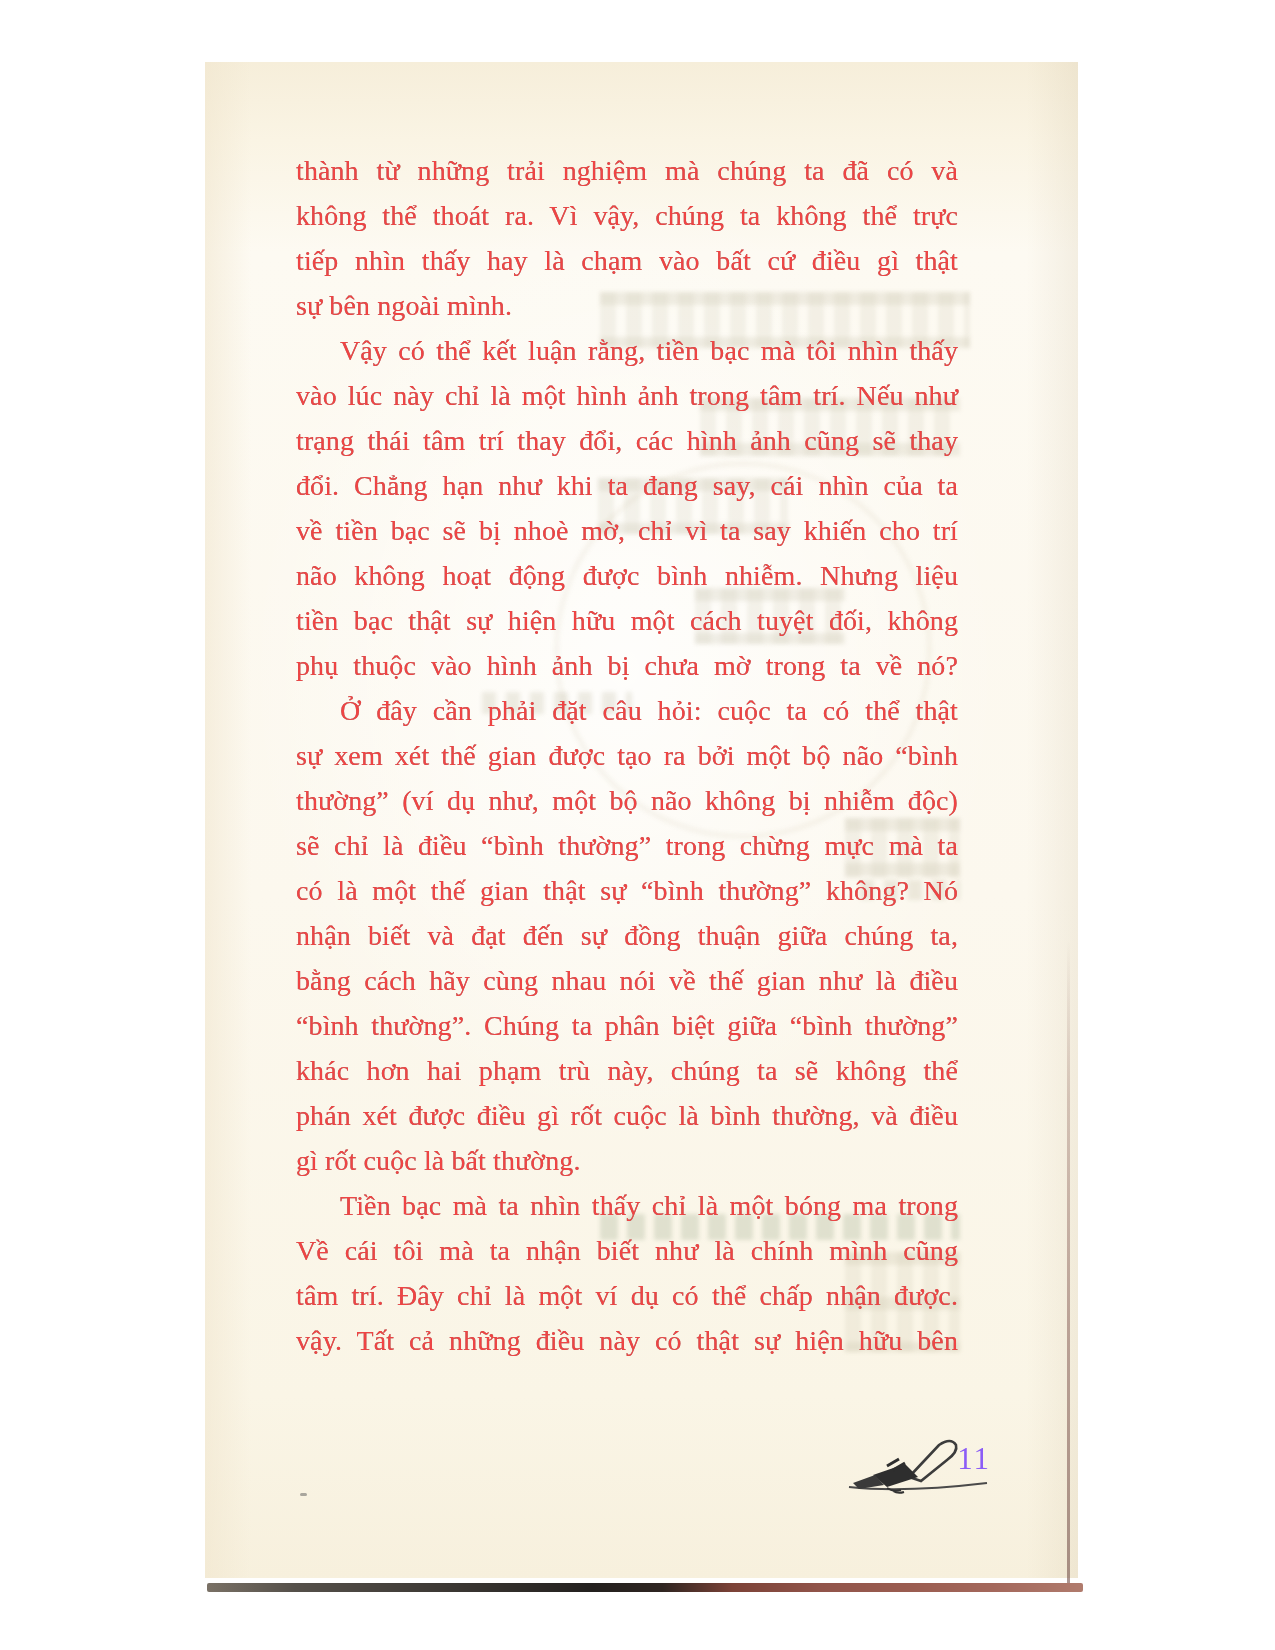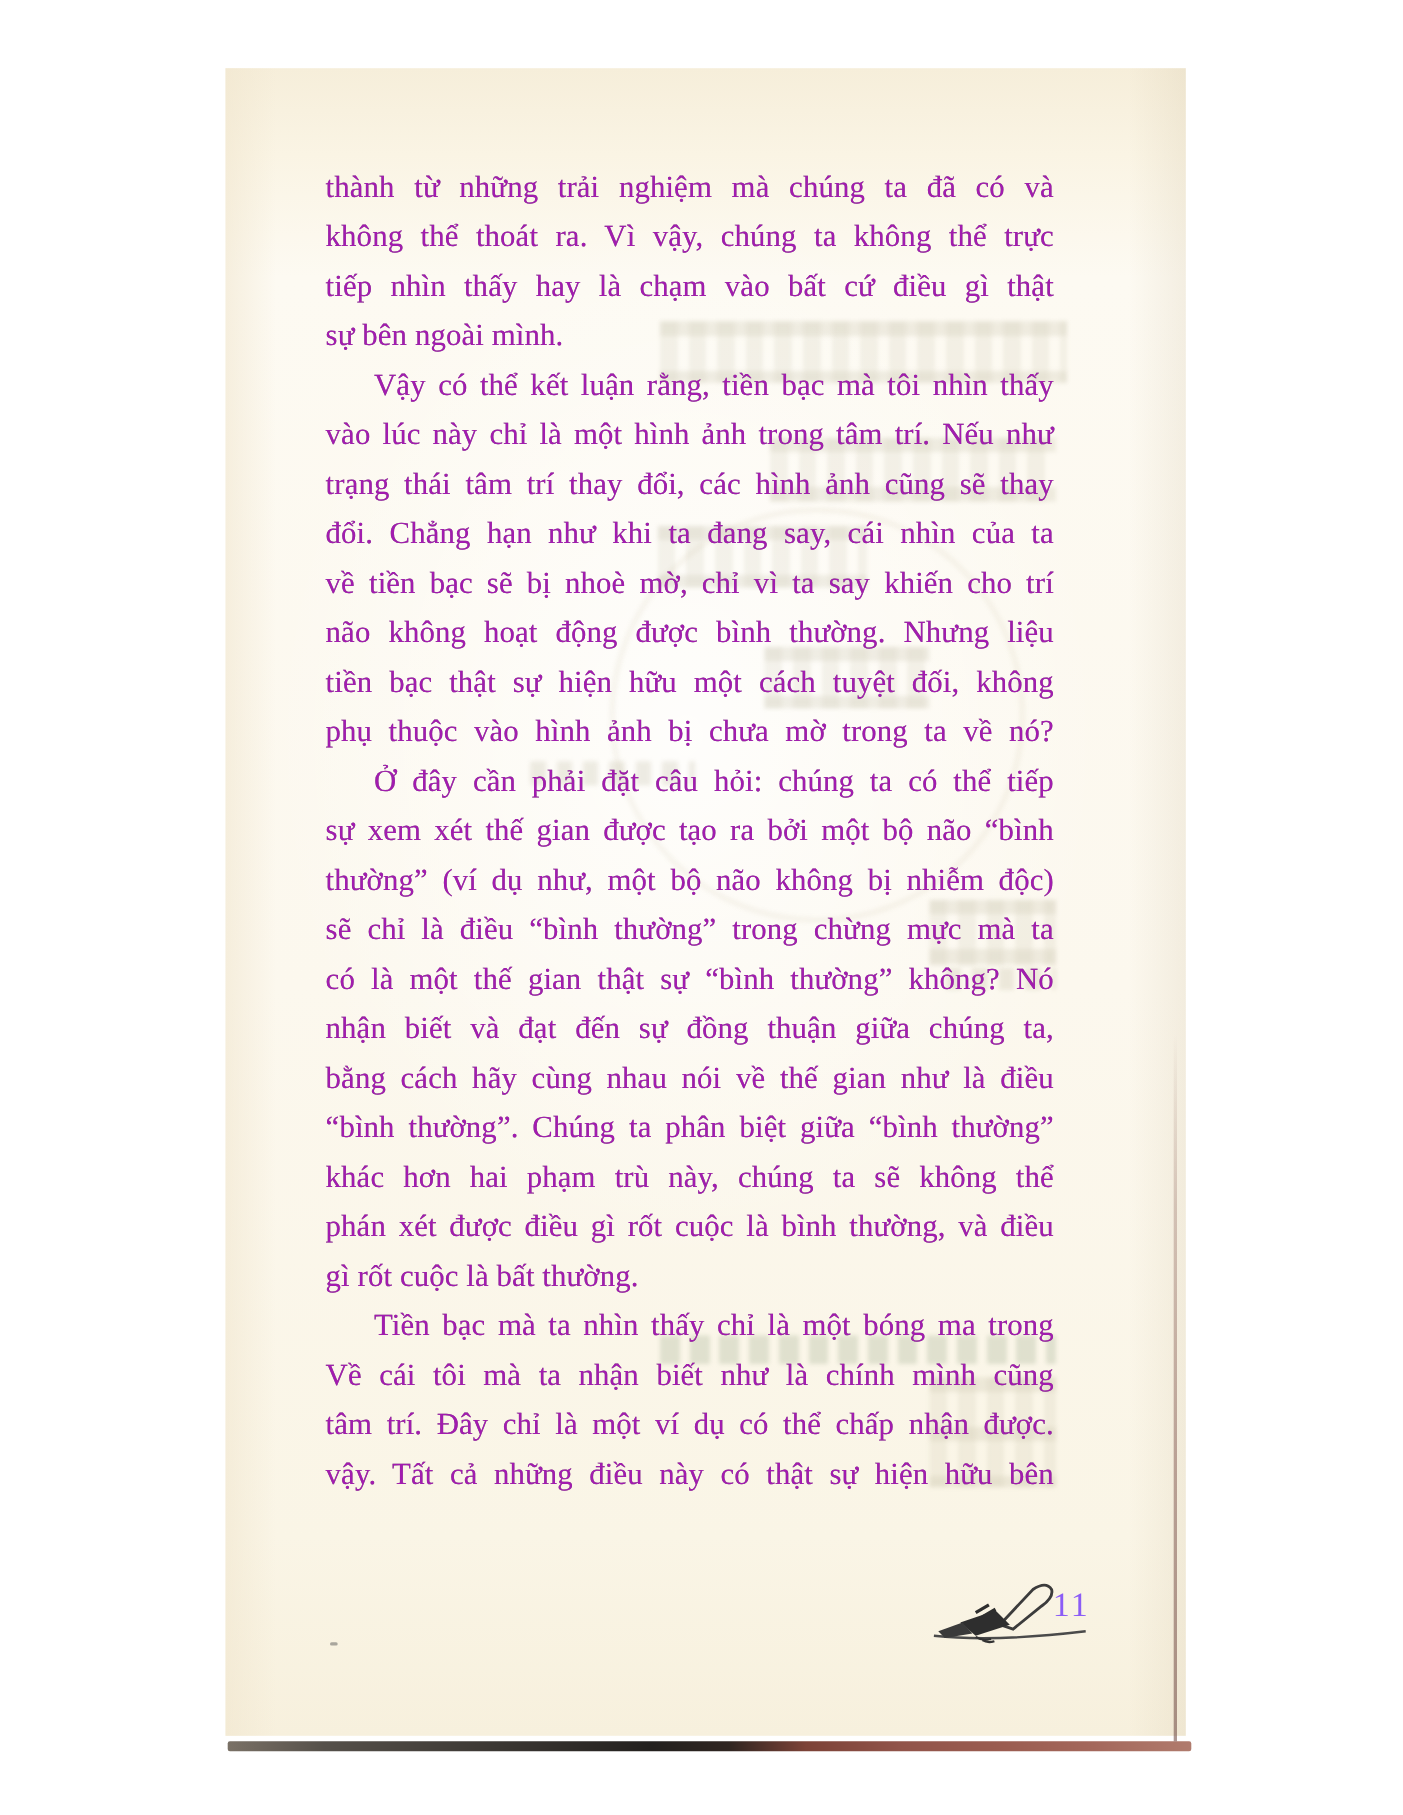--- a/index.html
+++ b/index.html
@@ -36,21 +36,21 @@
     left:1067px;top:940px;width:3px;height:643px;
     background:linear-gradient(180deg,
       rgba(154,104,96,0) 0%, rgba(150,110,100,.35) 25%,
       rgba(140,100,92,.55) 60%, rgba(120,85,78,.62) 100%);
   }
   
   .text-block{
     position:absolute;
     left:296px;top:148px;width:662px;
     font-size:28px;line-height:45px;
-    color:#a21caf;
+    color:#ef4444;
     text-shadow:0 0 .5px rgba(40,40,40,.55);
     letter-spacing:.1px;
     z-index:3;
   }
   .line{height:45px;text-align:justify;text-align-last:justify;white-space:nowrap;}
   .line.indent{text-indent:44px;}
   .line.short{text-align-last:left;white-space:normal;}
   
   .footer{
     position:absolute;
@@ -113,24 +113,24 @@
   <div class="text-block">
       <div class="line">thành từ những trải nghiệm mà chúng ta đã có và</div>
       <div class="line">không thể thoát ra. Vì vậy, chúng ta không thể trực</div>
       <div class="line">tiếp nhìn thấy hay là chạm vào bất cứ điều gì thật</div>
       <div class="line short">sự bên ngoài mình.</div>
       <div class="line indent">Vậy có thể kết luận rằng, tiền bạc mà tôi nhìn thấy</div>
       <div class="line">vào lúc này chỉ là một hình ảnh trong tâm trí. Nếu như</div>
       <div class="line">trạng thái tâm trí thay đổi, các hình ảnh cũng sẽ thay</div>
       <div class="line">đổi. Chẳng hạn như khi ta đang say, cái nhìn của ta</div>
       <div class="line">về tiền bạc sẽ bị nhoè mờ, chỉ vì ta say khiến cho trí</div>
-      <div class="line">não không hoạt động được bình thường. Nhưng liệu</div>
+      <div class="line">não không hoạt động được bình nhiễm. Nhưng liệu</div>
       <div class="line">tiền bạc thật sự hiện hữu một cách tuyệt đối, không</div>
       <div class="line">phụ thuộc vào hình ảnh bị chưa mờ trong ta về nó?</div>
-      <div class="line indent">Ở đây cần phải đặt câu hỏi: chúng ta có thể tiếp</div>
+      <div class="line indent">Ở đây cần phải đặt câu hỏi: cuộc ta có thể thật</div>
       <div class="line">sự xem xét thế gian được tạo ra bởi một bộ não “bình</div>
       <div class="line">thường” (ví dụ như, một bộ não không bị nhiễm độc)</div>
       <div class="line">sẽ chỉ là điều “bình thường” trong chừng mực mà ta</div>
       <div class="line">có là một thế gian thật sự “bình thường” không? Nó</div>
       <div class="line">nhận biết và đạt đến sự đồng thuận giữa chúng ta,</div>
       <div class="line">bằng cách hãy cùng nhau nói về thế gian như là điều</div>
       <div class="line">“bình thường”. Chúng ta phân biệt giữa “bình thường”</div>
       <div class="line">khác hơn hai phạm trù này, chúng ta sẽ không thể</div>
       <div class="line">phán xét được điều gì rốt cuộc là bình thường, và điều</div>
       <div class="line short">gì rốt cuộc là bất thường.</div>

